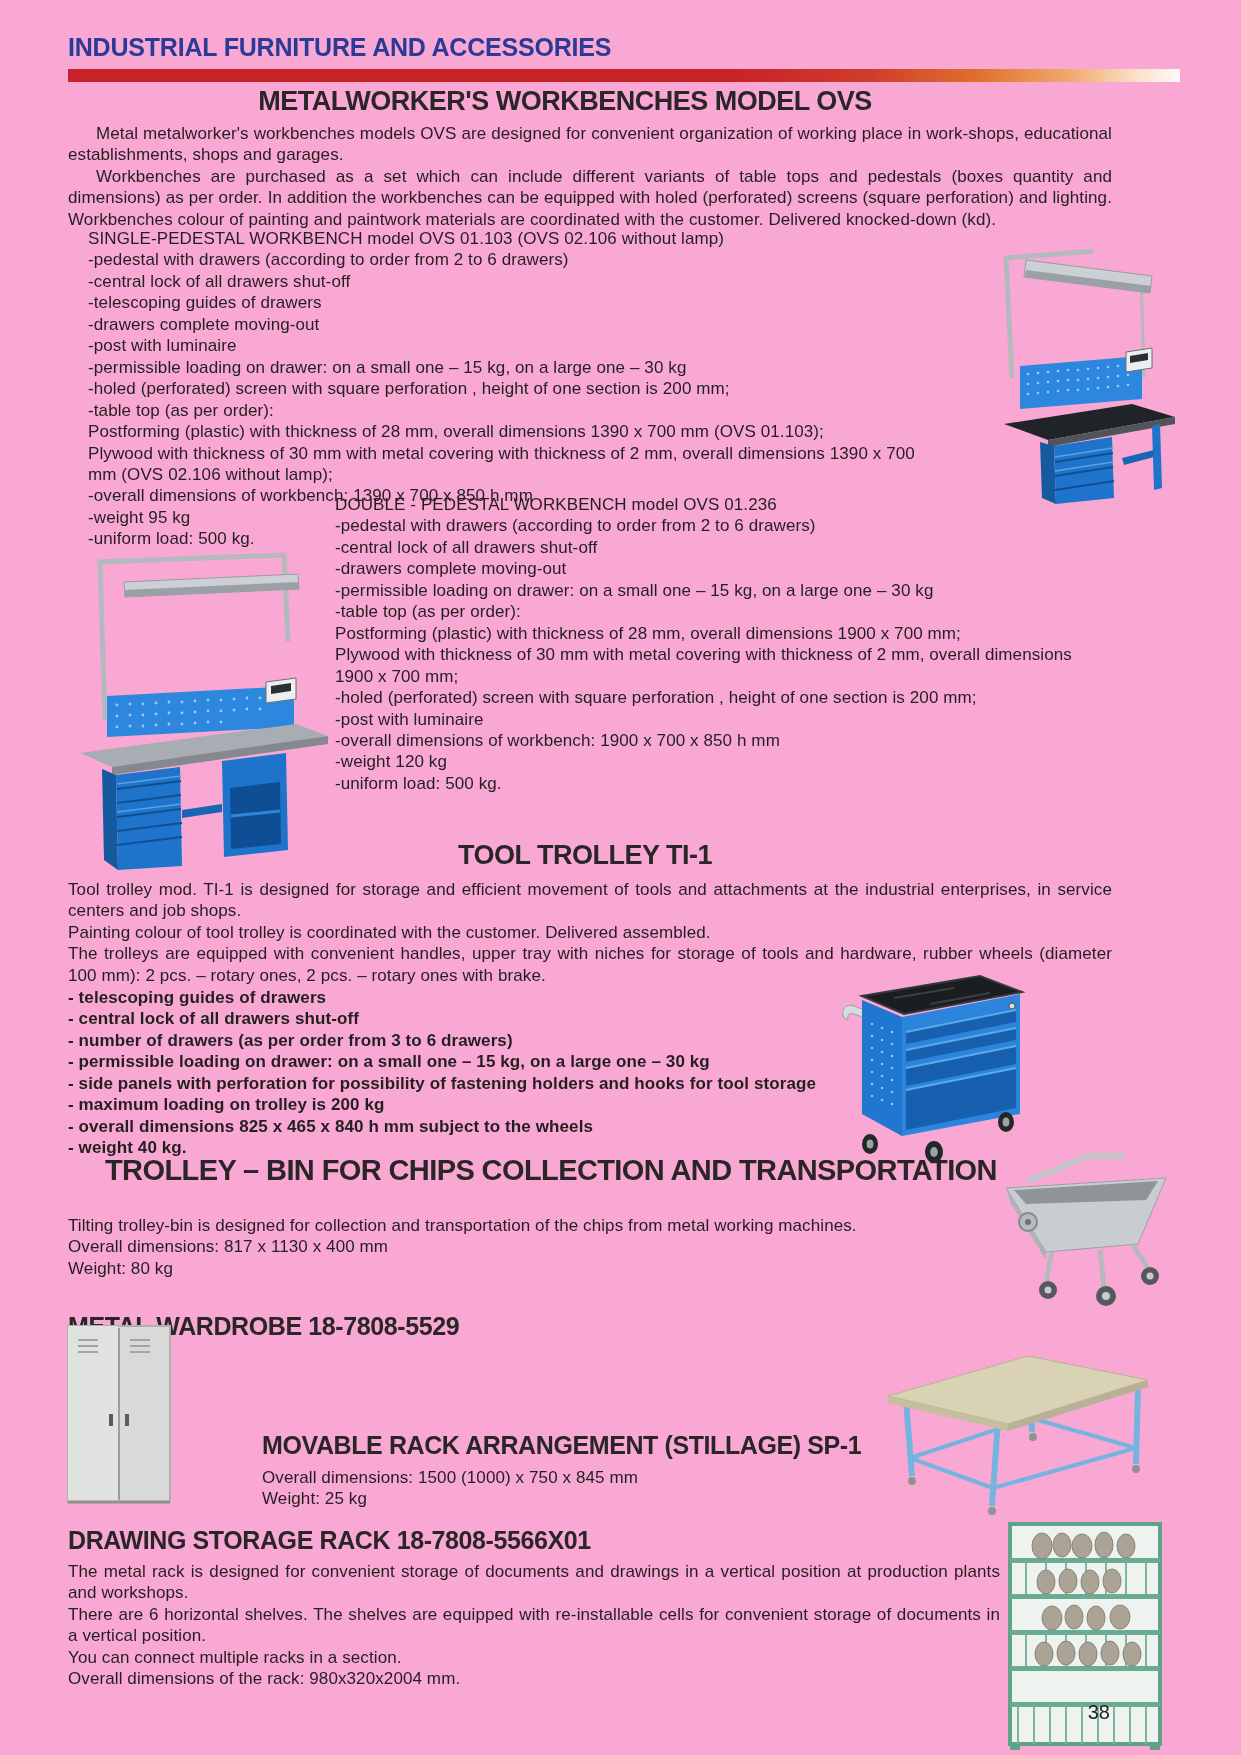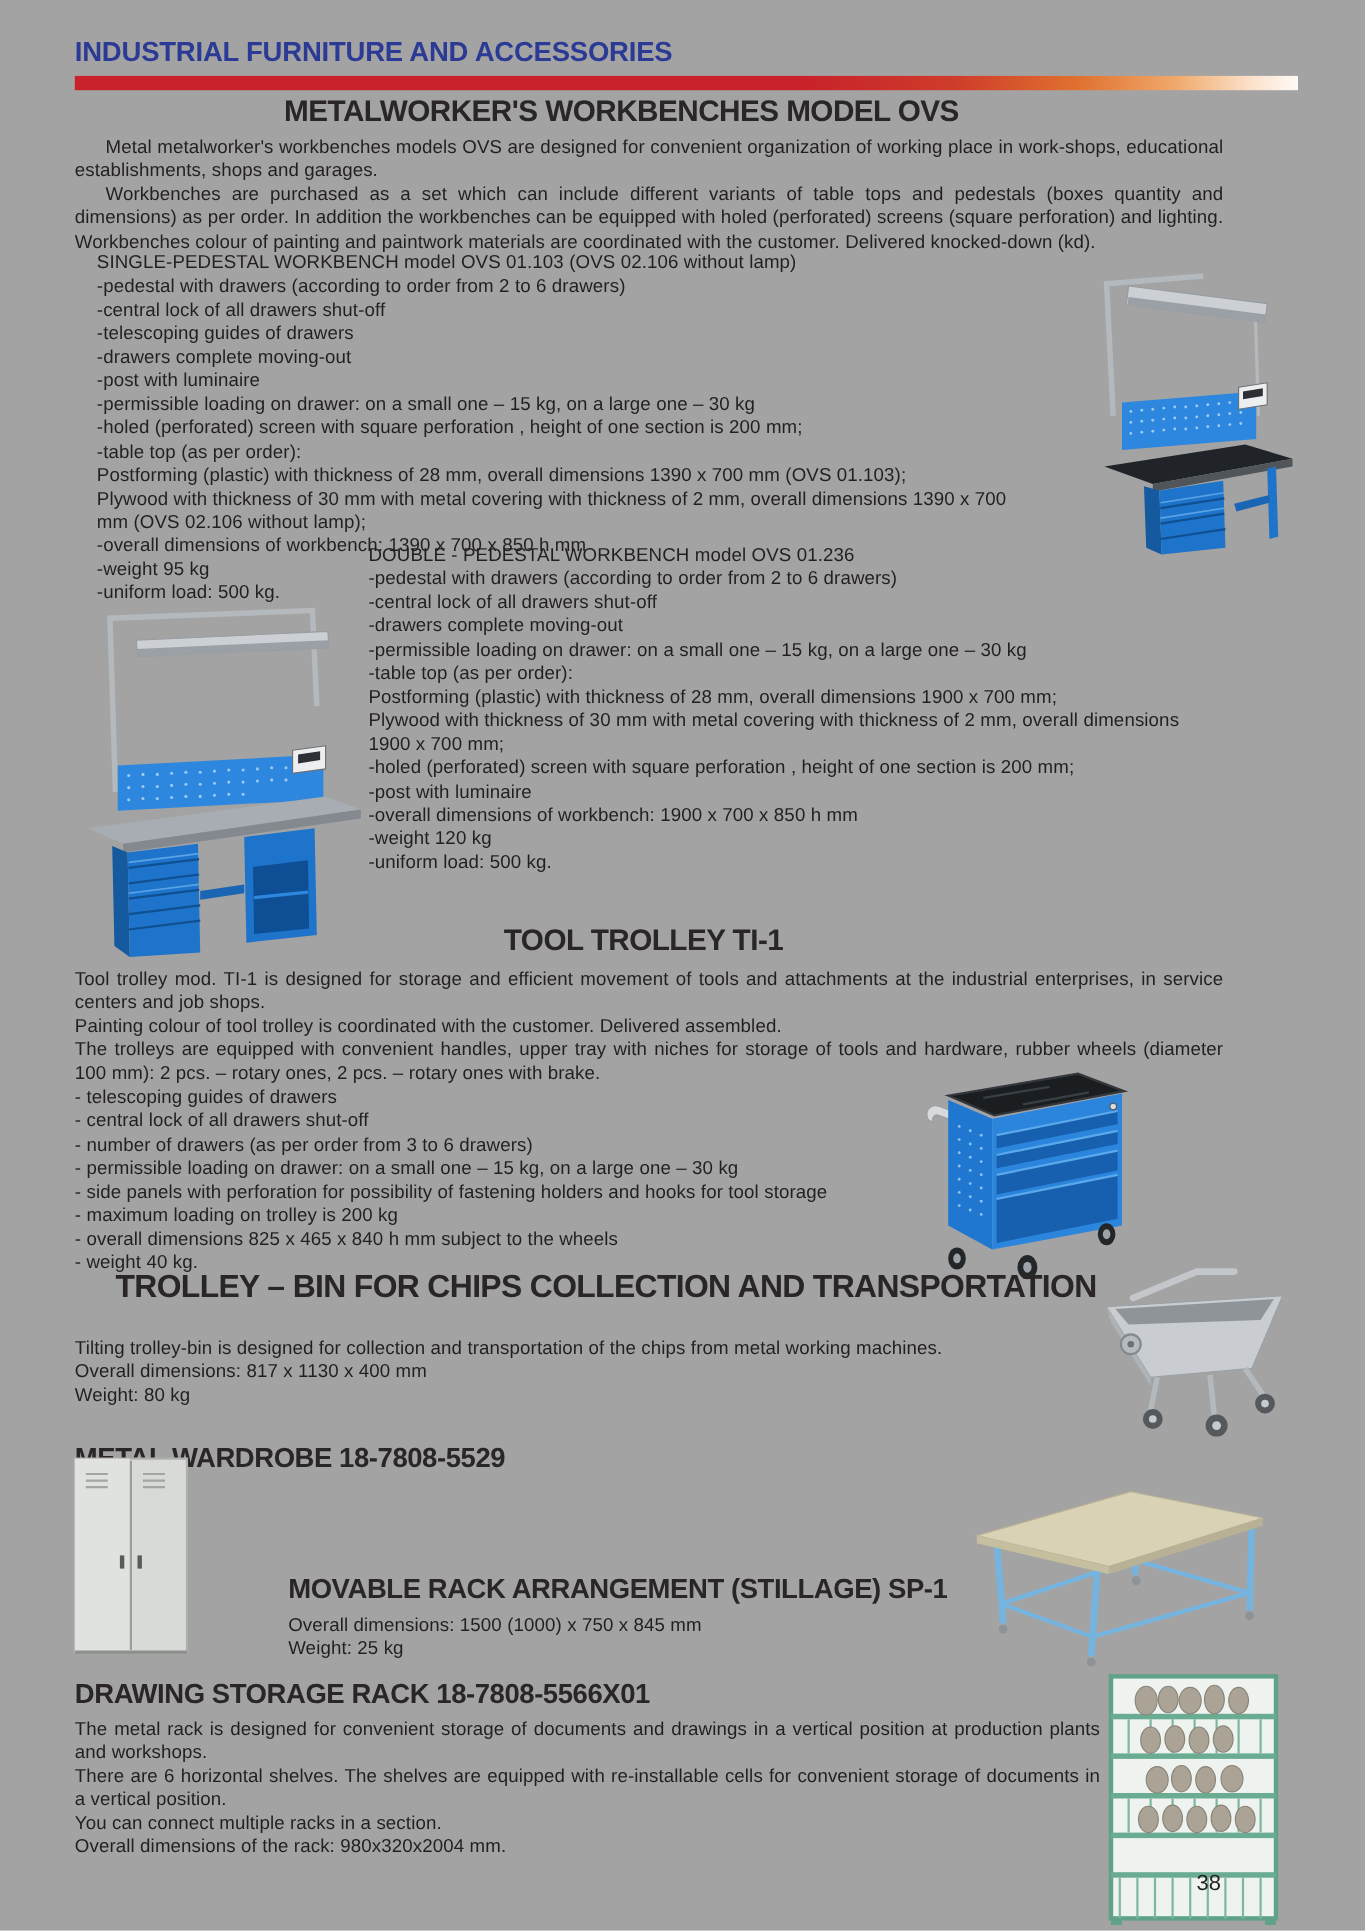--- a/index.html
+++ b/index.html
@@ -1,16 +1,16 @@
 <!DOCTYPE html>
 <html><head>
 <meta charset="utf-8">
 <style>
   html,body{margin:0;padding:0;background:#e8e8e8;}
-  .page{position:relative;width:1241px;height:1755px;margin:0 auto;background:#a3a3a3;
+  .page{position:relative;width:1241px;height:1755px;margin:0 auto;background:#f9a8d4;
         font-family:"Liberation Sans", sans-serif;color:#231f20;overflow:hidden;}
   .abs{position:absolute;}
   .tline{line-height:21.45px;white-space:nowrap;font-size:17px;letter-spacing:0.1px;}
   .para{margin:0;text-align:justify;line-height:21.45px;font-size:17px;letter-spacing:0.1px;}
   .indent{text-indent:28px;}
   .hdr{font-size:25px;font-weight:bold;letter-spacing:-0.2px;color:#2b3a94;white-space:nowrap;}
   .h-center{font-size:27px;font-weight:bold;letter-spacing:-0.5px;color:#2a2627;text-align:center;white-space:nowrap;}
   .h-left-xl{font-size:29px;font-weight:bold;letter-spacing:-0.6px;color:#2a2627;white-space:nowrap;}
   .h-left-lg{font-size:25px;font-weight:bold;letter-spacing:-0.4px;color:#2a2627;white-space:nowrap;}
   .redbar{height:13px;background:linear-gradient(90deg,#c8232a 0%,#c8232a 60%,#cf3c2b 72%,#e0712f 82%,#f0a96c 90%,#fbe0c8 96%,#fefaf7 100%);}
@@ -196,21 +196,21 @@
         <div class="tline">-uniform load: 500 kg.</div>
       </div>
   </div>
 
   <div class="abs h-center" style="left:0;top:840px;width:1170px;">TOOL TROLLEY TI-1</div>
   <div class="abs" style="left:68px;top:879px;width:1044px;">
     <p class="para">Tool trolley mod. TI-1 is designed for storage and efficient movement of tools and attachments at the industrial enterprises, in service centers and job shops.</p>
     <p class="para">Painting colour of tool trolley is coordinated with the customer. Delivered assembled.</p>
     <p class="para">The trolleys are equipped with convenient handles, upper tray with niches for storage of tools and hardware, rubber wheels (diameter 100 mm): 2 pcs. – rotary ones, 2 pcs. – rotary ones with brake.</p>
   </div>
-  <div class="abs" style="left:68px;top:987px;">
+  <div class="abs" style="left:68px;top:987px;font-weight:bold;">
       <div class="tline">-  telescoping guides of drawers</div>
       <div class="tline">-  central lock of all drawers shut-off</div>
       <div class="tline">-  number of drawers (as per order from 3 to 6 drawers)</div>
       <div class="tline">-  permissible loading on drawer: on a small one – 15 kg, on a large one – 30 kg</div>
       <div class="tline">-  side panels with perforation for possibility of fastening holders and hooks for tool storage</div>
       <div class="tline">-  maximum loading on trolley is 200 kg</div>
       <div class="tline">-  overall dimensions 825 x 465 x 840 h mm subject to the wheels</div>
       <div class="tline">-  weight 40 kg.</div>
     </div>
 

